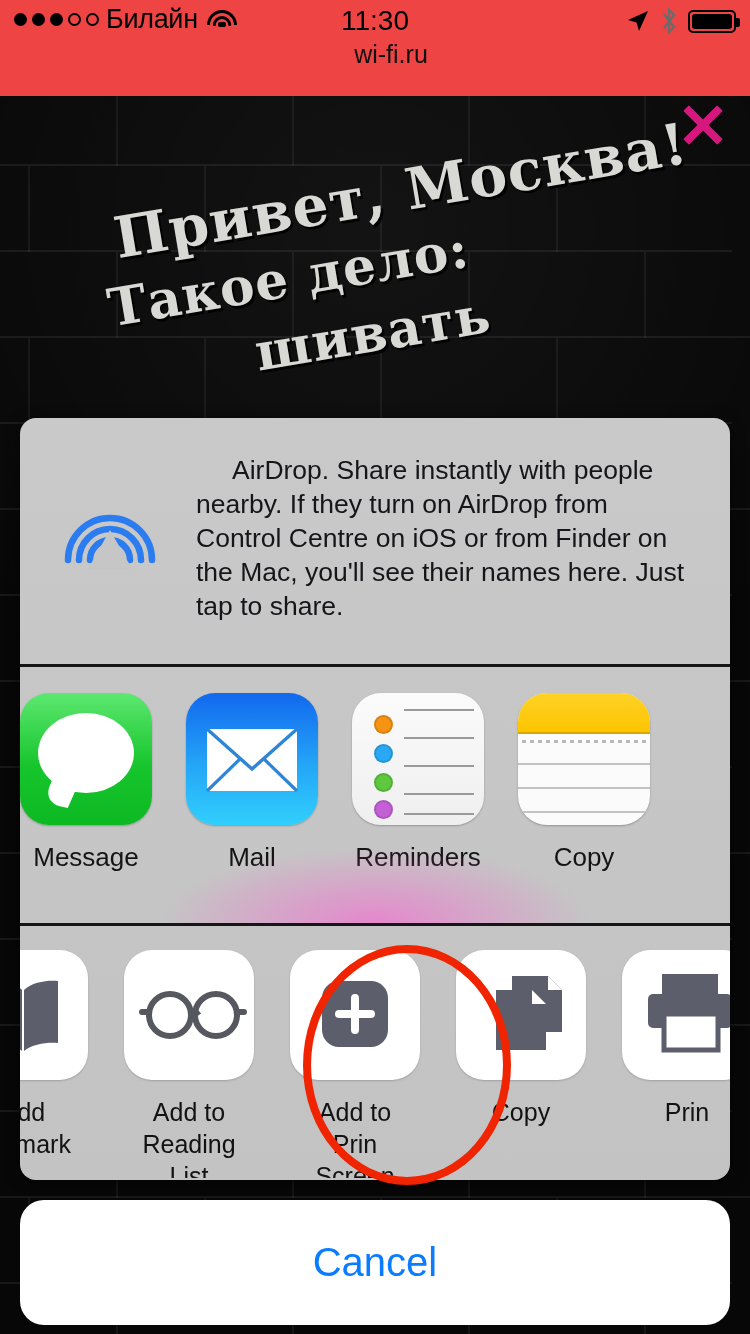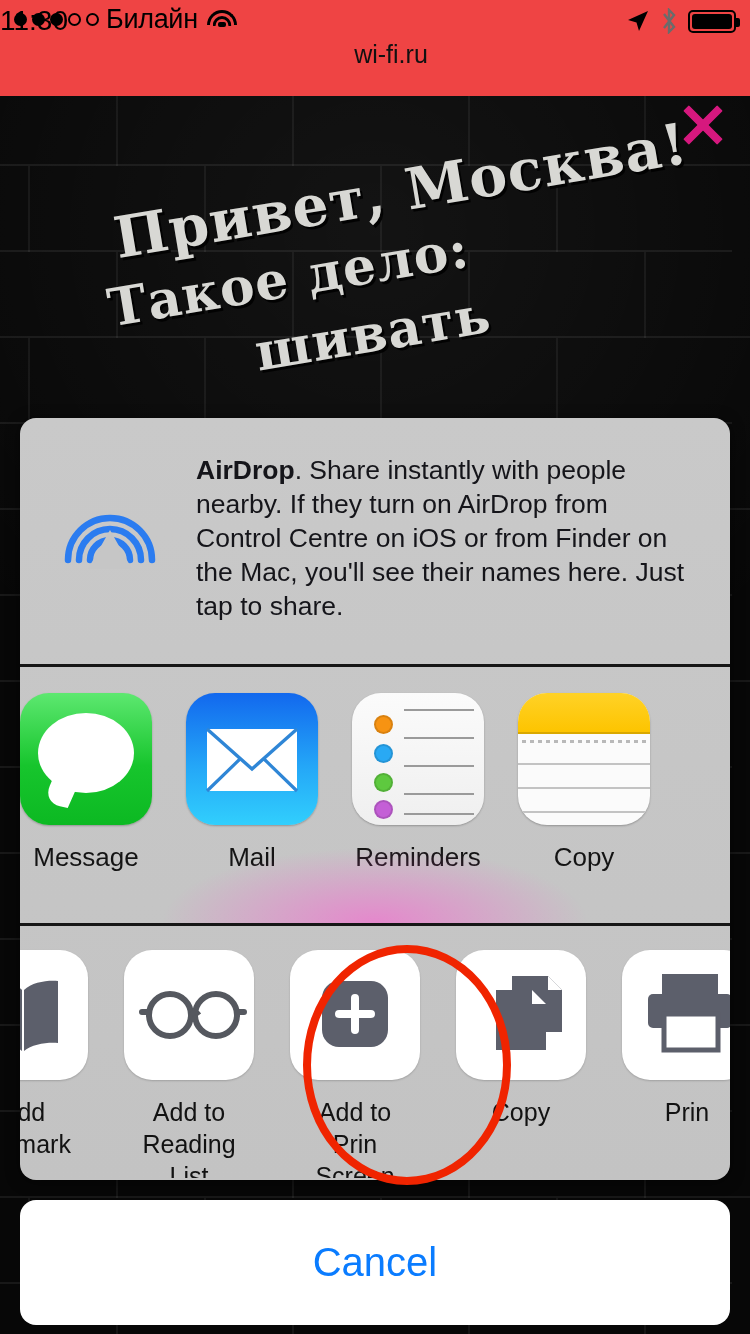--- a/index.html
+++ b/index.html
@@ -20,21 +20,21 @@
   .dots{ display:flex; align-items:center; gap:5px; }
   .dot{ width:13px; height:13px; border-radius:50%; background:#000; }
   .dot.hollow{ background:transparent; border:2px solid #000; }
   .carrier{ font-size:27px; color:#000; letter-spacing:-0.3px; line-height:1; }
   .wifi-ico{ width:30px; height:24px; position:relative; margin-left:2px; }
   .wifi-ico span{ position:absolute; border:3px solid #000; border-bottom:none;
                   border-radius:50% 50% 0 0 / 100% 100% 0 0; left:50%; transform:translateX(-50%); }
   .wifi-ico .a{ width:30px; height:15px; top:2px; }
   .wifi-ico .b{ width:19px; height:10px; top:8px; }
   .wifi-ico .c{ width:8px; height:5px; top:14px; background:#000; border-radius:2px; border:none; }
-  .sb-time{ position:absolute; left:0; top:6px; width:750px; 
+  .sb-time{ position:absolute; left:0; top:6px; width:750px; text-align:center;
             font-size:28px; color:#000; line-height:1.1; }
   .sb-right{ position:absolute; right:14px; top:8px; display:flex; align-items:center; gap:11px; }
   .loc-ico{ width:24px; height:24px; }
   .bt-ico{ width:16px; height:26px; }
   .batt{ width:48px; height:23px; border:2px solid #000; border-radius:5px; position:relative; }
   .batt:after{ content:""; position:absolute; right:-6px; top:6px; width:4px; height:9px;
                background:#000; border-radius:0 2px 2px 0; }
   .batt i{ position:absolute; left:2px; top:2px; bottom:2px; right:2px; background:#000; border-radius:3px; display:block; }
   .sb-url{ position:absolute; left:16px; top:40px; width:750px; text-align:center;
            font-size:25px; color:#111; }
@@ -83,21 +83,21 @@
     background:linear-gradient(180deg,#c9c9c9 0%,#c6c6c6 45%,#c3c3c3 100%);
     border-radius:16px; overflow:hidden; z-index:20;
     box-shadow:0 2px 14px rgba(0,0,0,0.5);
   }
   .sheet-sep{ height:3px; background:#161616; width:100%; }
 
   
   .airdrop{ height:246px; display:flex; padding:36px 26px 0 38px; }
   .ad-icon{ width:104px; height:104px; flex:0 0 104px; position:relative; margin-top:14px; }
   .ad-text{ margin-left:34px; font-size:26.5px; line-height:1.28; color:#15151a; max-width:500px; }
-  .ad-text b{ font-weight:bold; }
+  .ad-text b{ font-weight:normal;margin-left:36px; }
 
   
   .apps{ height:256px; position:relative; padding-top:26px; overflow:hidden; }
   .apps-track{ display:flex; gap:34px; }
   .app{ width:132px; flex:0 0 132px; text-align:center; }
   .app-ico{ width:132px; height:132px; border-radius:29px; position:relative; overflow:hidden;
             box-shadow:0 1px 2px rgba(0,0,0,0.25); }
   .app-lbl{ margin-top:17px; font-size:26px; color:#141414; white-space:nowrap; }
   .pink-glow{
     position:absolute; left:50%; bottom:-74px; transform:translateX(-50%);
@@ -134,21 +134,21 @@
   .gray{ fill:#5c5f6b; }
 
   #hl-circle{
     position:absolute; left:303px; top:945px; width:208px; height:240px;
     border:8px solid #f02400; border-radius:50%; z-index:30; pointer-events:none;
   }
 
   
   #cancel{
     position:absolute; left:20px; top:1200px; width:710px; height:125px;
-    background:#fff; border-radius:16px; display:flex; align-items:center; justify-content:center;
+    background:#fff; border-radius:24px; display:flex; align-items:center; justify-content:center;
     z-index:20; cursor:pointer;
   }
   #cancel span{ font-size:40px; color:#0a7cff; }
 </style>
 </head>
 <body>
 
 <div id="screen">
 
   <div id="statusbar">

